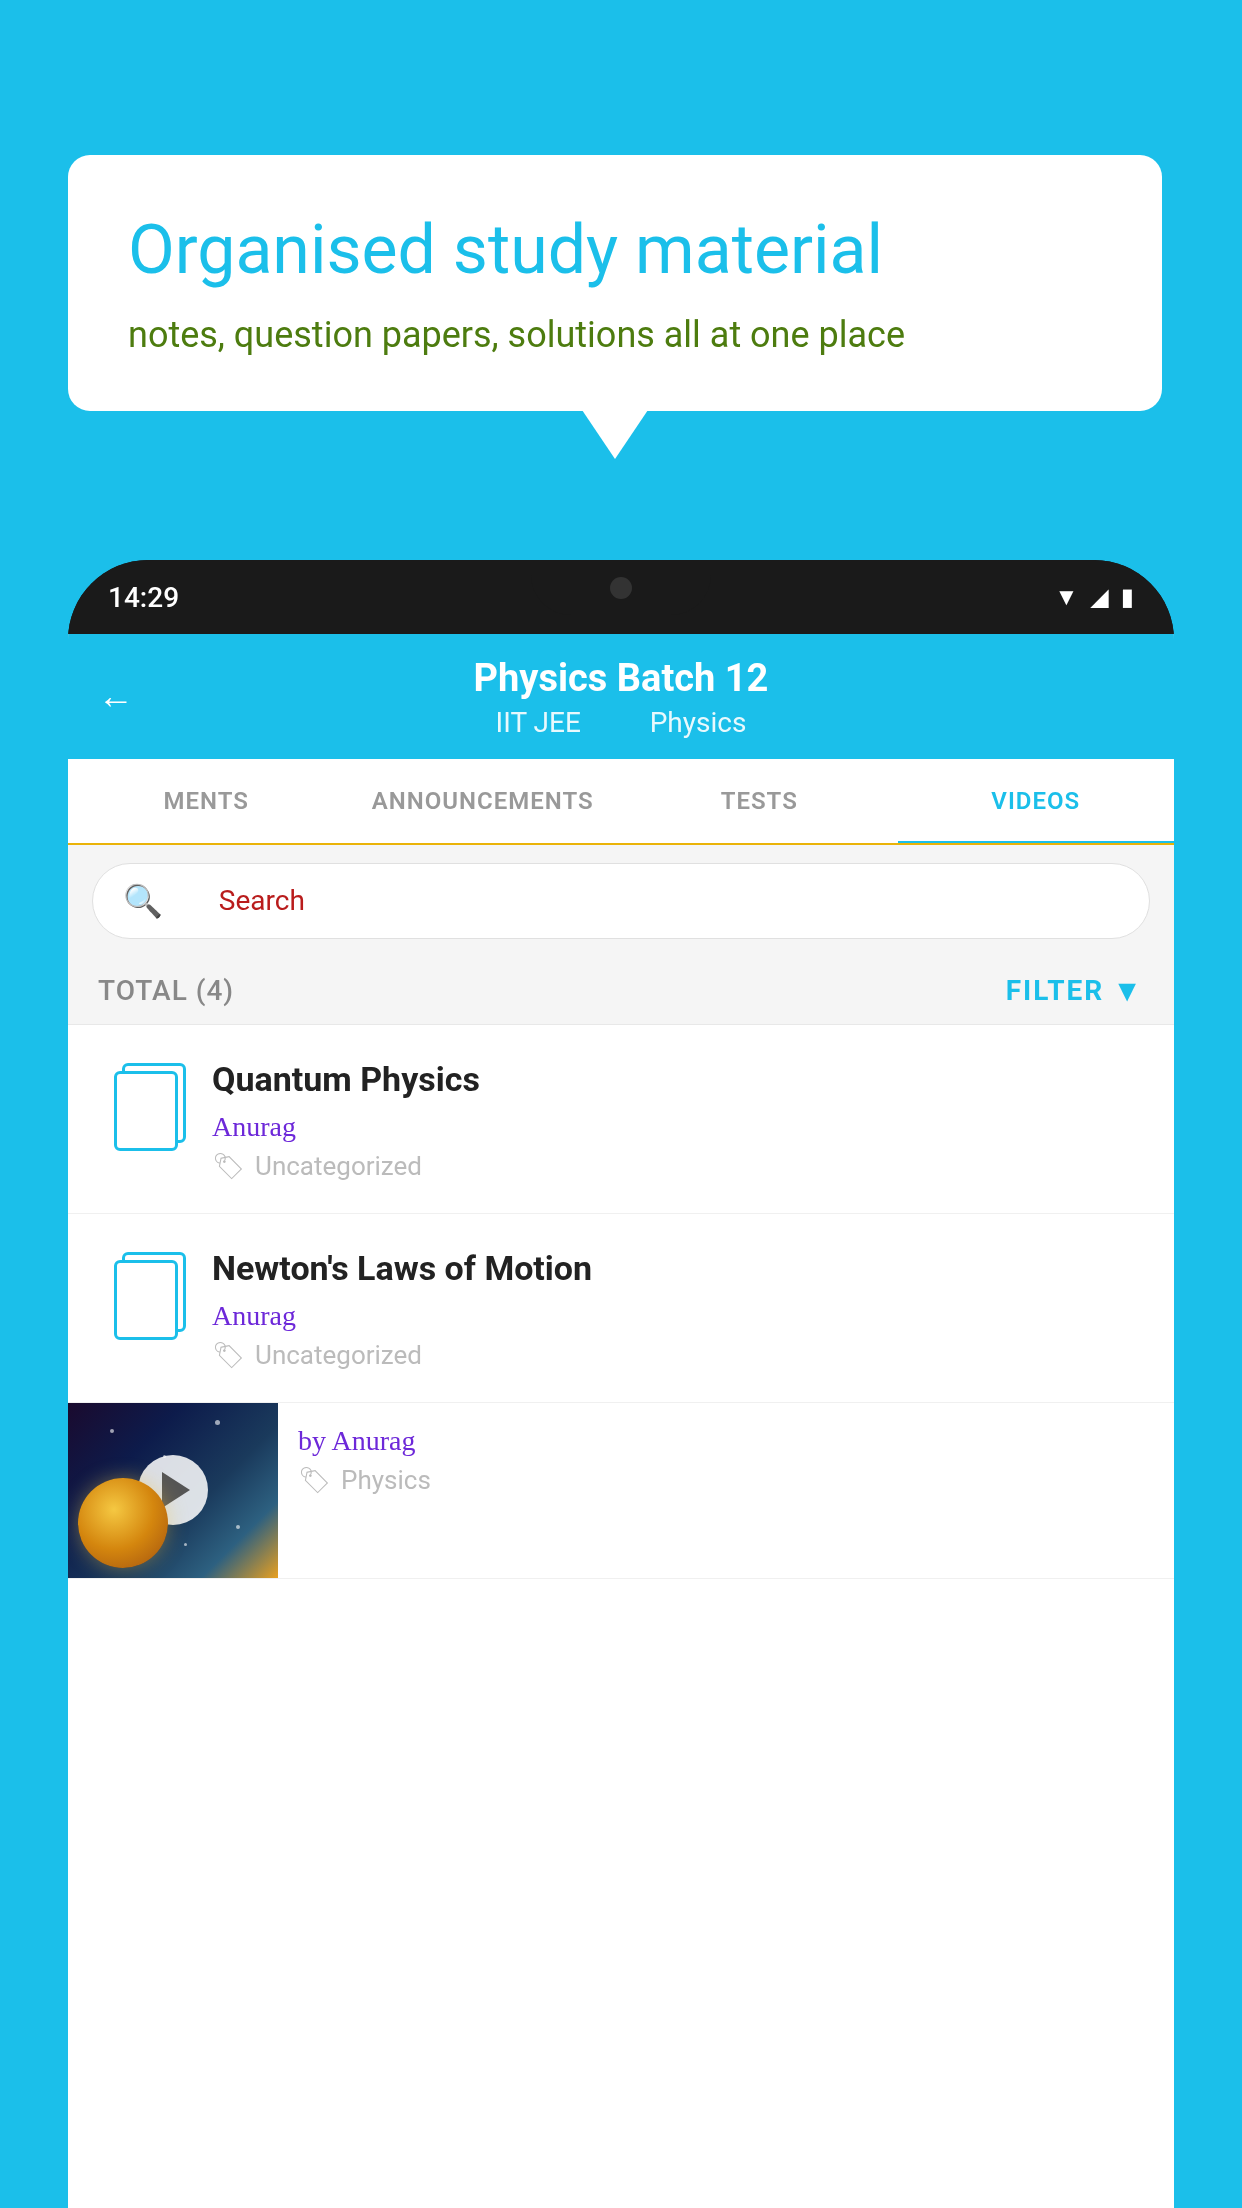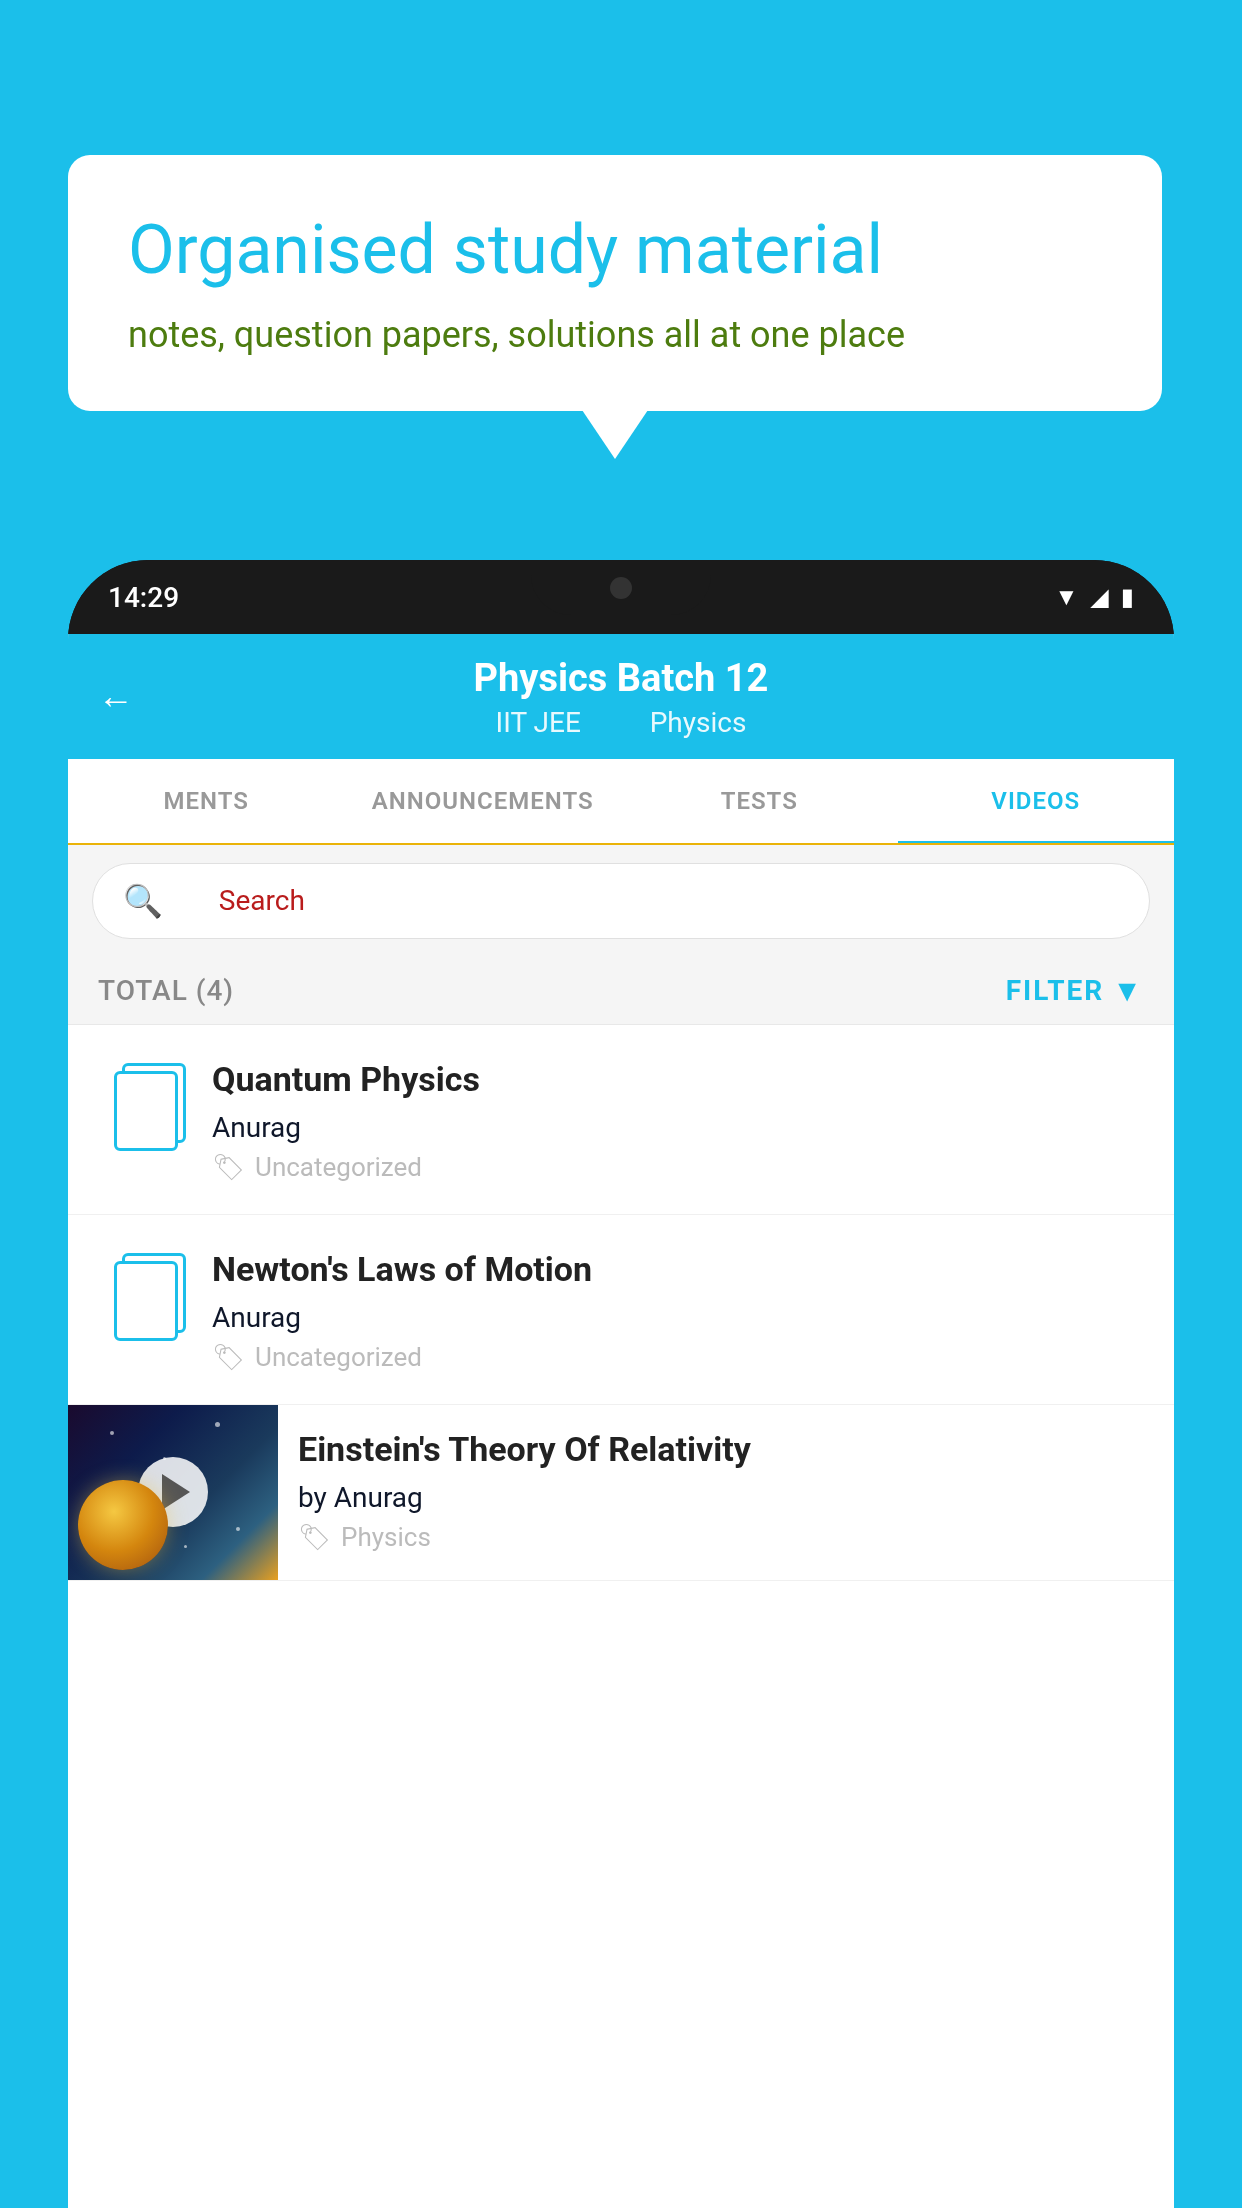--- a/index.html
+++ b/index.html
@@ -309,22 +309,23 @@
     .video-title {
       font-size: 34px;
       font-weight: 700;
       color: #222;
       margin-bottom: 10px;
       line-height: 1.3;
     }
 
     .video-author {
       font-size: 28px;
-      color: #0f172a;
+      color: #6d28d9;
       margin-bottom: 8px;
+      font-family: Liberation Serif, serif;
     }
 
     .video-tag {
       display: flex;
       align-items: center;
       gap: 10px;
       color: #bbb;
       font-size: 26px;
     }
 
@@ -506,21 +507,20 @@
             <div class="star" style="width:3px;height:3px;top:80%;left:55%;"></div>
           </div>
 
           <div style="position:absolute;bottom:10px;left:10px;width:90px;height:90px;background:radial-gradient(circle at 40% 35%, #f5c842, #d4860e, #a05010);border-radius:50%;box-shadow:0 0 20px rgba(245,200,66,0.4);"></div>
 
           <div class="thumb-overlay-circle">
             <div class="play-triangle"></div>
           </div>
         </div>
         <div class="video-info-side">
-          <div class="video-title">Einstein's Theory Of Relativity</div>
           <div class="video-author">by Anurag</div>
           <div class="video-tag">
             <span class="tag-icon">🏷</span>
             <span>Physics</span>
           </div>
         </div>
       </div>
 
     </div>
   </div>

